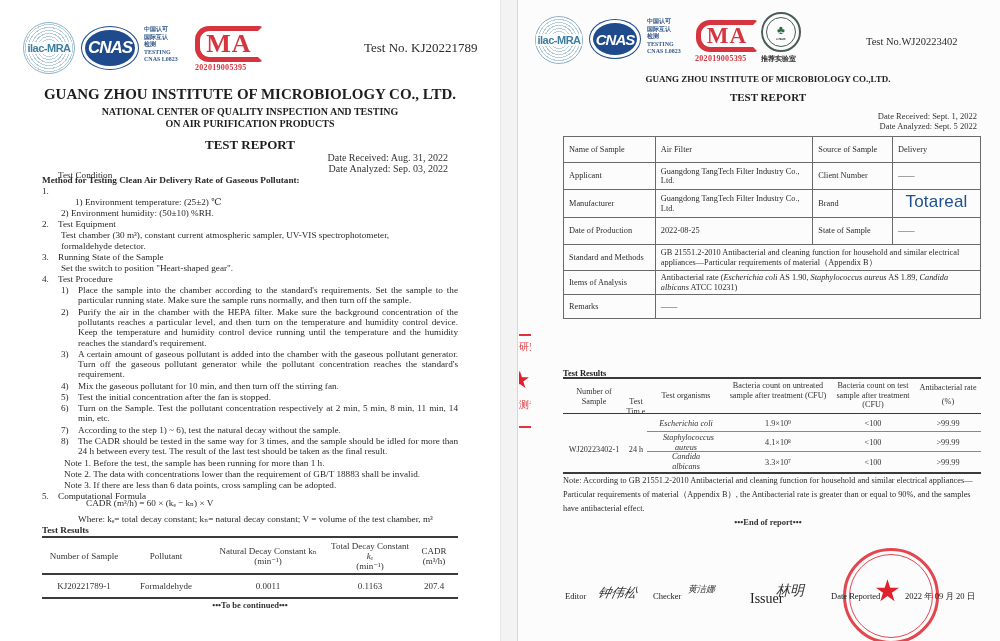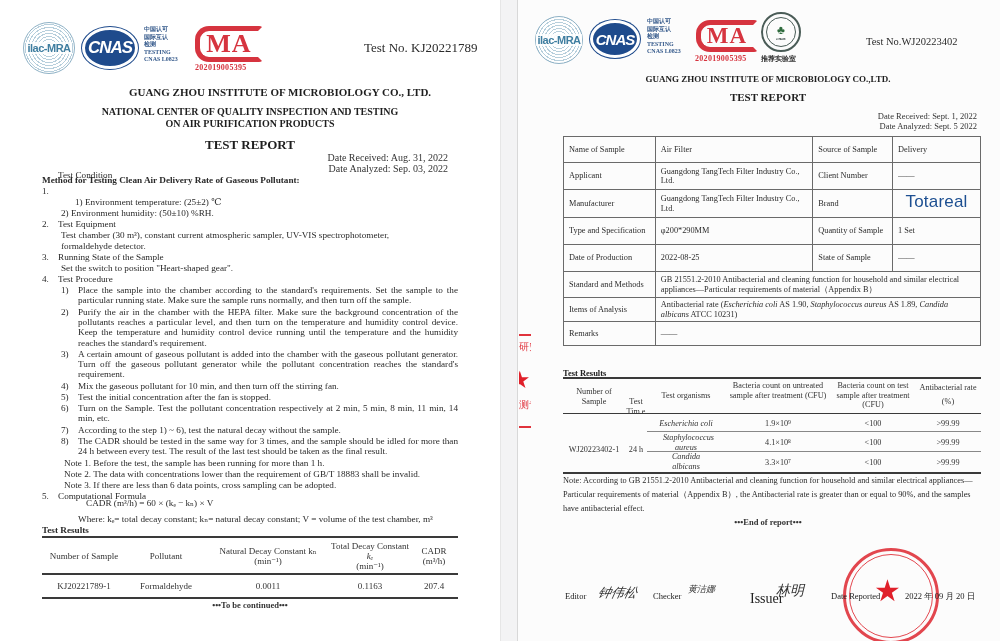--- a/index.html
+++ b/index.html
@@ -79,21 +79,21 @@
     <div>TESTING</div>
     <div>CNAS L0823</div>
   </div>
   <div class="abs cma" style="left:195px;top:26px;">
     <span>MA</span>
   </div>
   <div class="abs cma-num" style="left:195px;top:63px;">202019005395</div>
 
   <div class="abs test-no" style="left:364px;top:40px;">Test No. KJ20221789</div>
 
-  <div class="abs hdr-center" style="left:0;width:500px;top:86px;font-size:11px;margin-left:30px;">GUANG ZHOU INSTITUTE OF MICROBIOLOGY CO., LTD.</div>
+  <div class="abs hdr-center" style="left:0;width:500px;top:86px;font-size:15px;">GUANG ZHOU INSTITUTE OF MICROBIOLOGY CO., LTD.</div>
   <div class="abs hdr-center" style="left:0;width:500px;top:106px;font-size:10px;line-height:12px;">
     <div>NATIONAL CENTER OF QUALITY INSPECTION AND TESTING</div>
     <div>ON AIR PURIFICATION PRODUCTS</div>
   </div>
   <div class="abs hdr-center" style="left:0;width:500px;top:137px;font-size:13px;">TEST REPORT</div>
 
   <div class="abs dates" style="right:52px;top:152px;">
     <div>Date Received: Aug. 31, 2022</div>
     <div>Date Analyzed: Sep. 03, 2022</div>
   </div>
@@ -243,26 +243,20 @@
       <td>Client Number</td>
       <td>——</td>
     </tr>
     <tr style="height:28px;">
       <td>Manufacturer</td>
       <td>Guangdong TangTech Filter Industry Co., Ltd.</td>
       <td>Brand</td>
       <td style="text-align:center;"><span class="brand-logo">Totareal</span></td>
     </tr>
     <tr style="height:27px;">
-      <td>Type and Specification</td>
-      <td>φ200*290MM</td>
-      <td>Quantity of Sample</td>
-      <td>1 Set</td>
-    </tr>
-    <tr style="height:27px;">
       <td>Date of Production</td>
       <td>2022-08-25</td>
       <td>State of Sample</td>
       <td>——</td>
     </tr>
     <tr style="height:26px;">
       <td>Standard and Methods</td>
       <td colspan="3">GB 21551.2-2010 Antibacterial and cleaning function for household and similar electrical appliances—Particular requirements of material（Appendix B）</td>
     </tr>
     <tr style="height:24px;">

